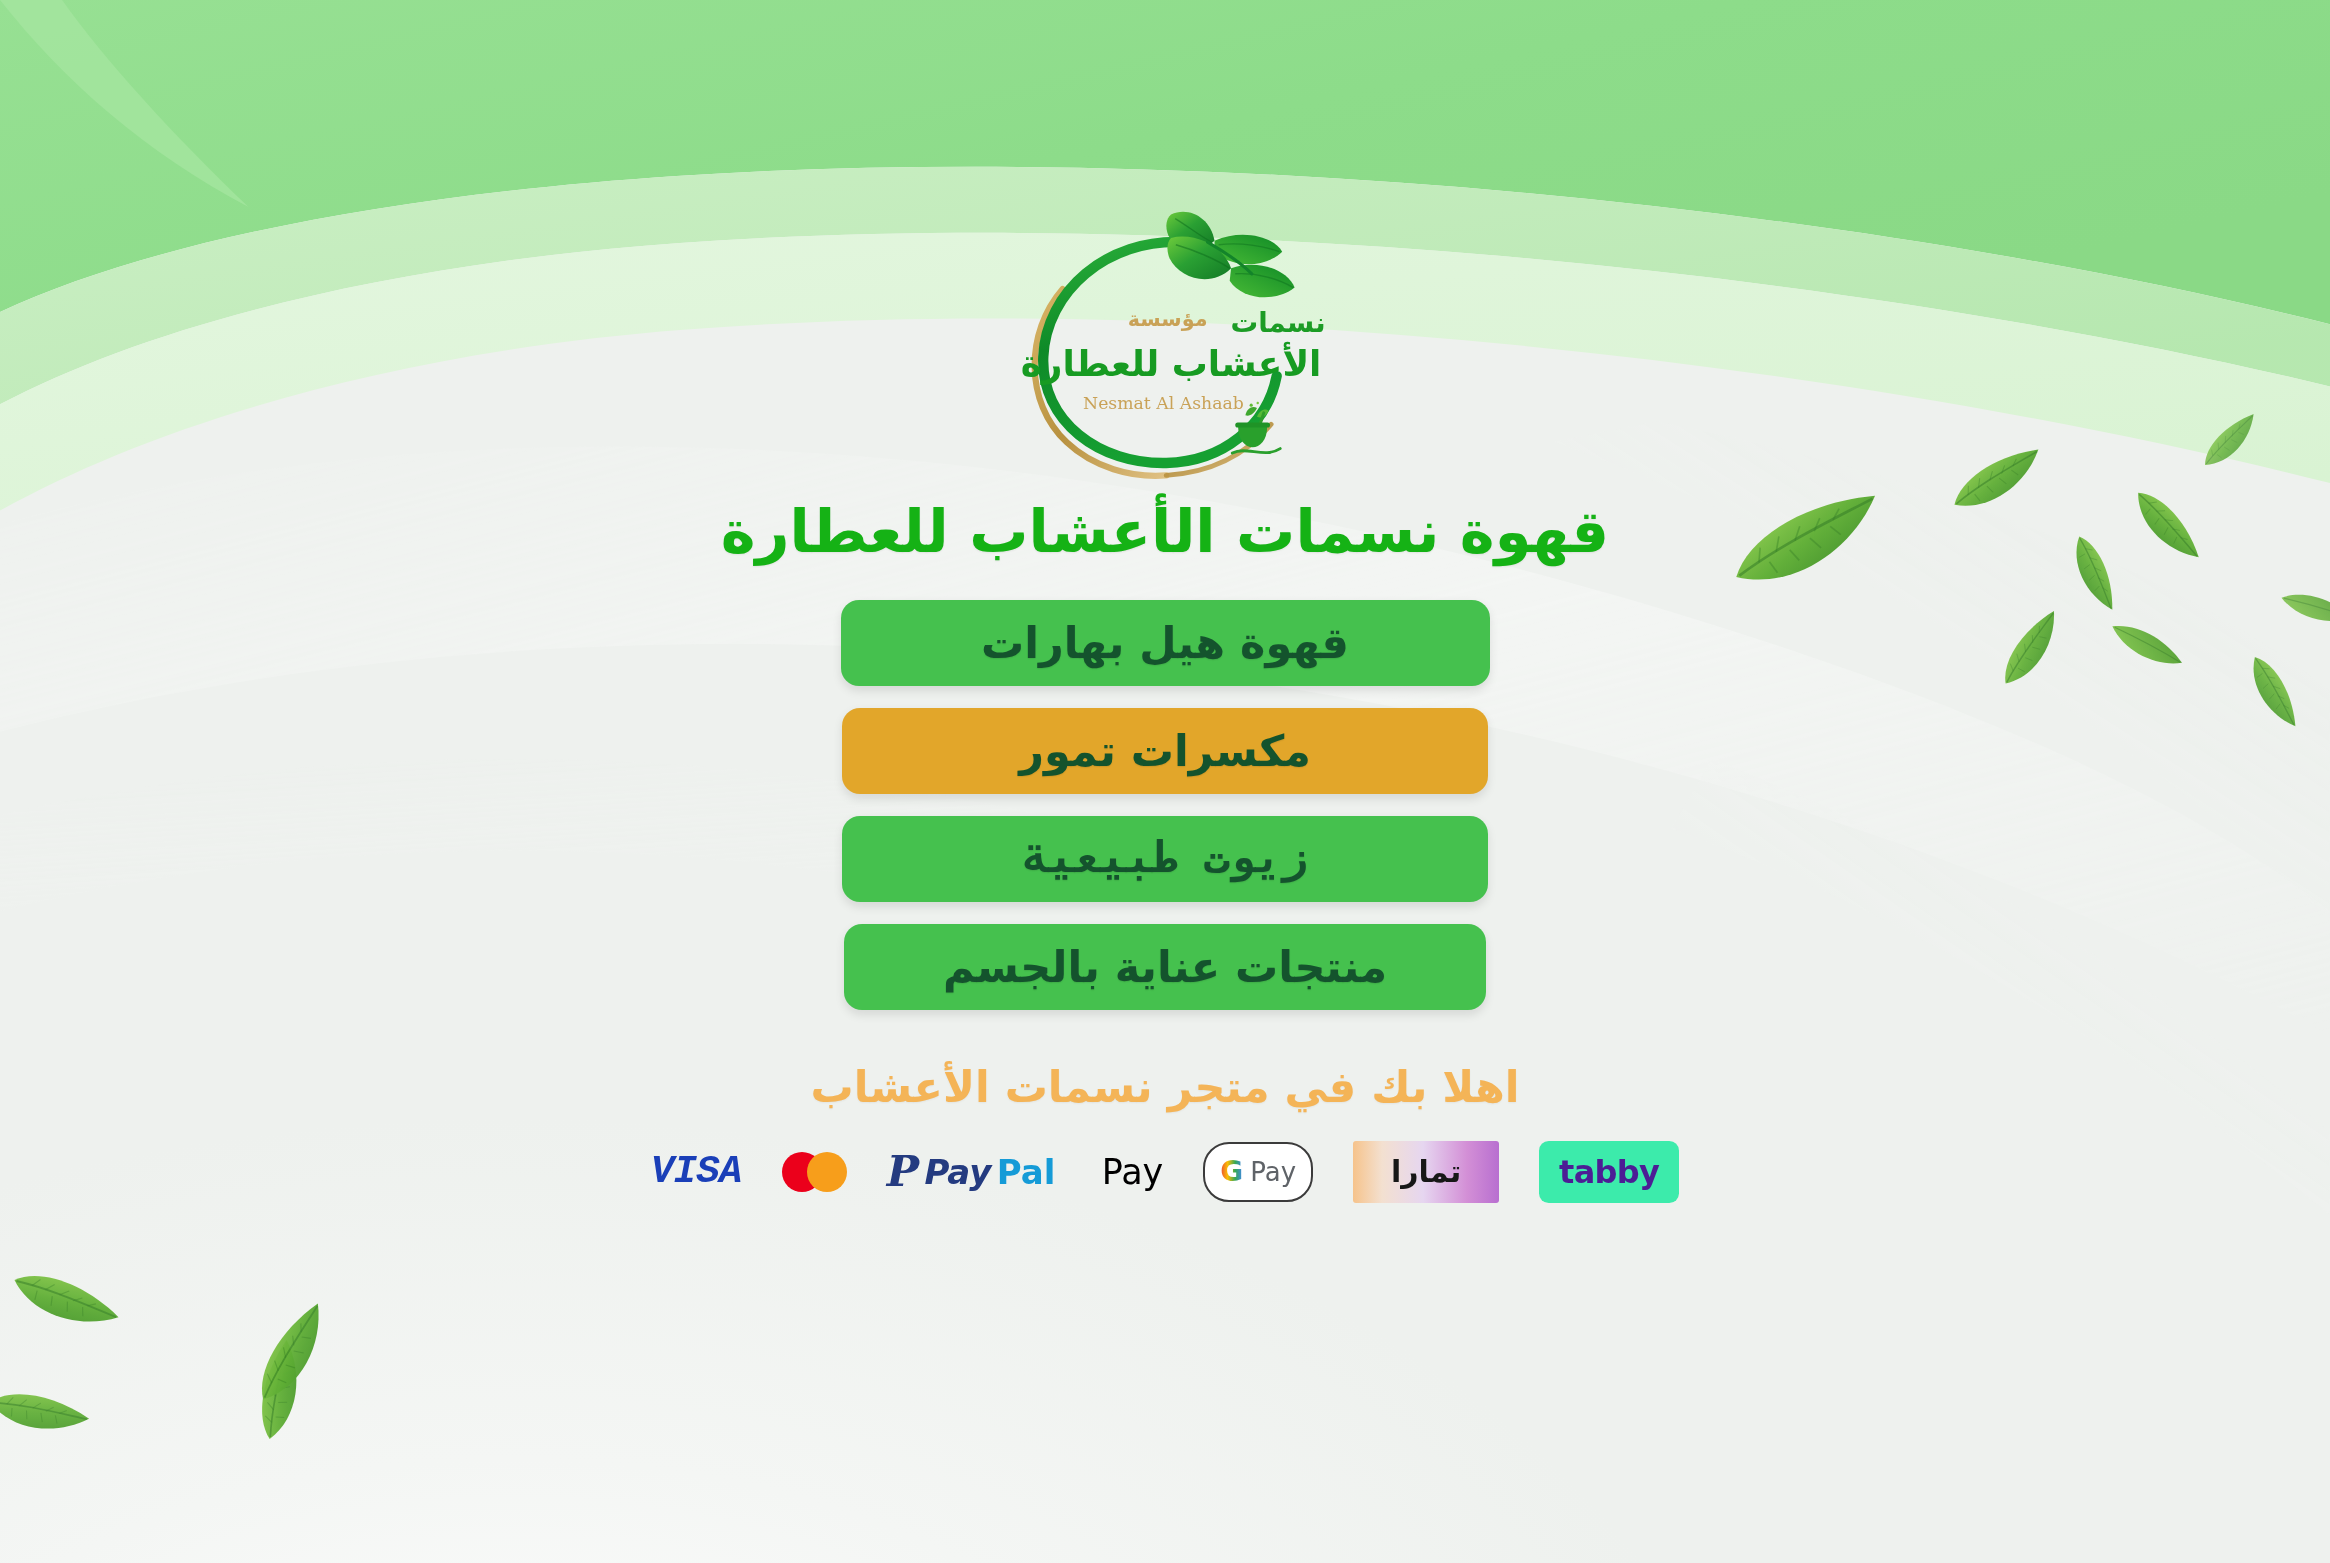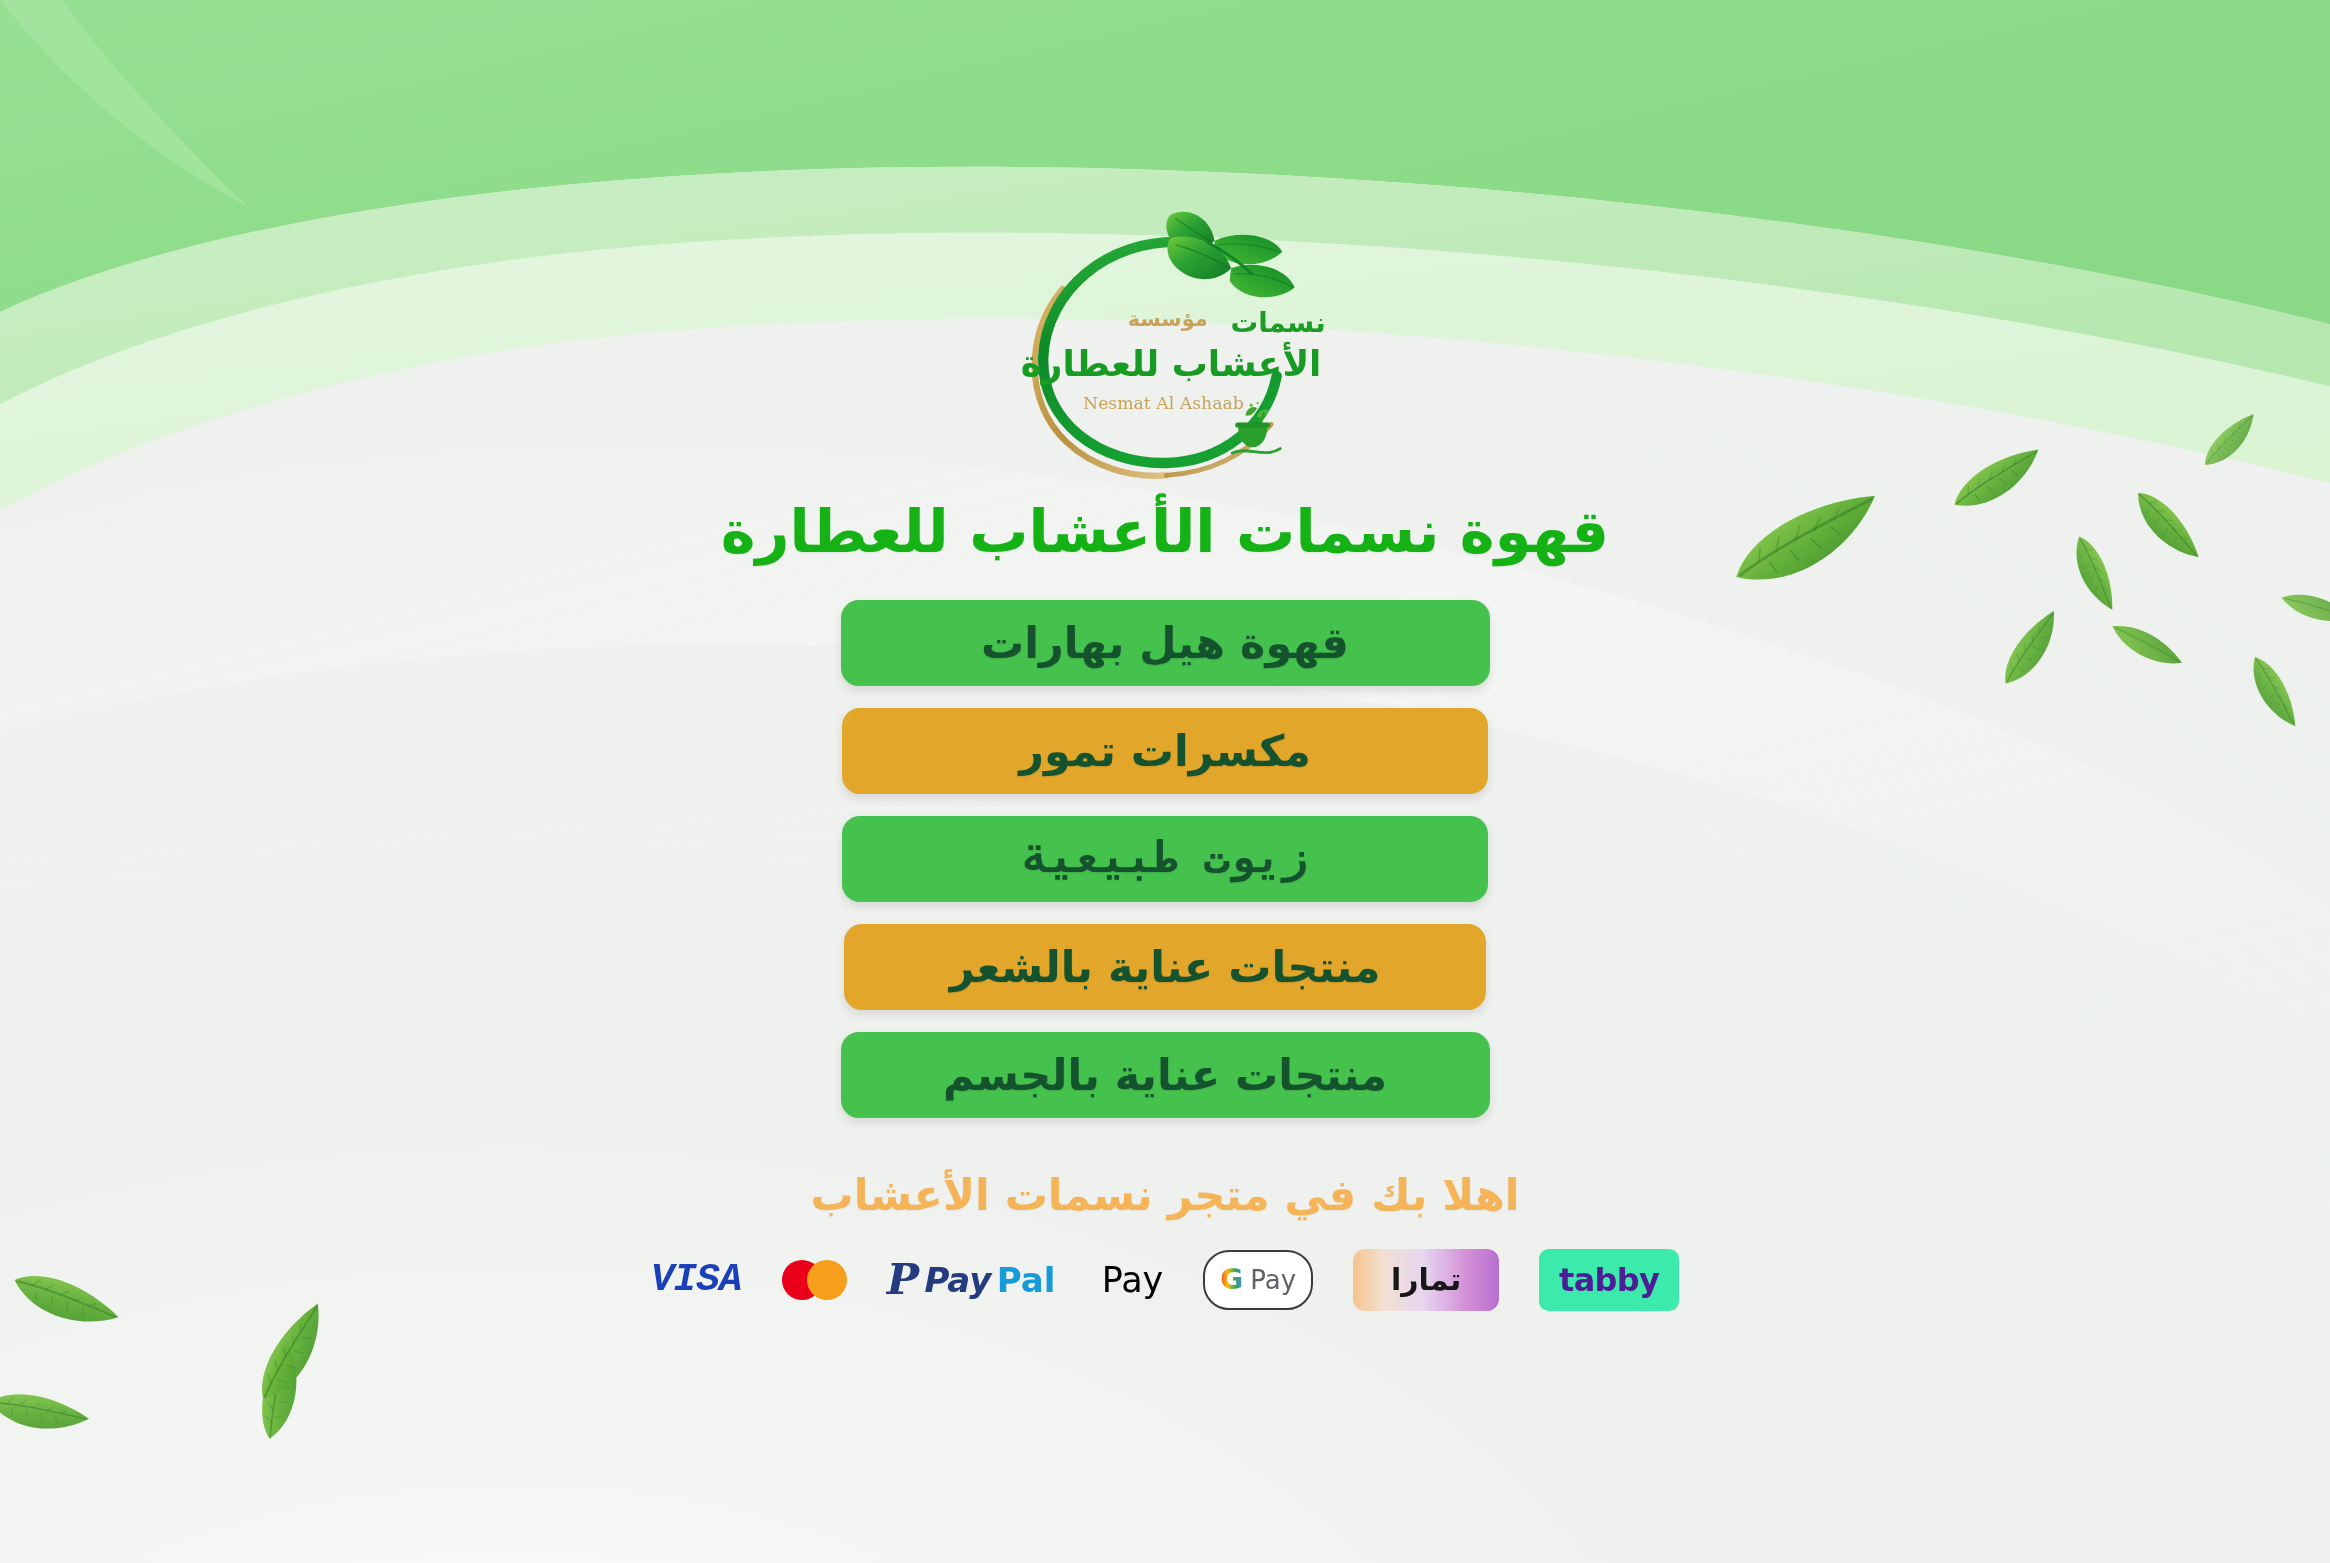--- a/index.html
+++ b/index.html
@@ -113,21 +113,21 @@
   .ap-mark{font-size:36px;line-height:.8;}
   .ap-txt{font-size:35px;font-weight:500;font-family:"DejaVu Sans","Liberation Sans",sans-serif;}
   .gp{
     display:flex;align-items:center;gap:7px;
     border:2.1px solid #3b3b3b;border-radius:26px;
     padding:4.1px 15px;background:#fff;
   }
   .gp-g{font-family:"DejaVu Sans","Liberation Sans",sans-serif;font-weight:bold;font-size:28px;line-height:1;}
   .gp-pay{font-size:26px;color:#5f6368;font-family:"DejaVu Sans","Liberation Sans",sans-serif;}
   .tamara{
-    border-radius:12px;padding:7px 18px;min-width:110px;text-align:center;
+    border-radius:3px;padding:7px 18px;min-width:110px;text-align:center;
     background:linear-gradient(90deg,#f6c38b 0%,#f3e0d0 20%,#e6d6f0 48%,#d38fd6 78%,#b86fd0 100%);
   }
   .tamara span{font-size:30px;font-weight:bold;color:#171717;font-family:"DejaVu Sans","Liberation Sans",sans-serif;}
   .tabby{
     background:#3cebab;border-radius:9.7px;padding:7px 18px;min-width:104px;text-align:center;
   }
   .tabby span{font-size:32px;font-weight:bold;color:#4c1d95;letter-spacing:-0.7px;font-family:"DejaVu Sans","Liberation Sans",sans-serif;}
 </style>
 </head>
 <body>
@@ -303,21 +303,20 @@
         </g>
       </svg>
     </div>
 
     <div class="headline">قهوة نسمات الأعشاب للعطارة</div>
 
     <div class="btn-list">
       <button class="cat-btn green">قهوة هيل بهارات</button>
       <button class="cat-btn orange">مكسرات تمور</button>
       <button class="cat-btn green">زيوت طبيعية</button>
-      <button class="cat-btn orange">منتجات عناية بالشعر</button>
       <button class="cat-btn green">منتجات عناية بالجسم</button>
     </div>
 
     <div class="welcome">اهلا بك في متجر نسمات الأعشاب</div>
 
     <div class="pay-row">
 
       <div class="pay">
         <span class="visa-txt">VISA</span>
       </div>

